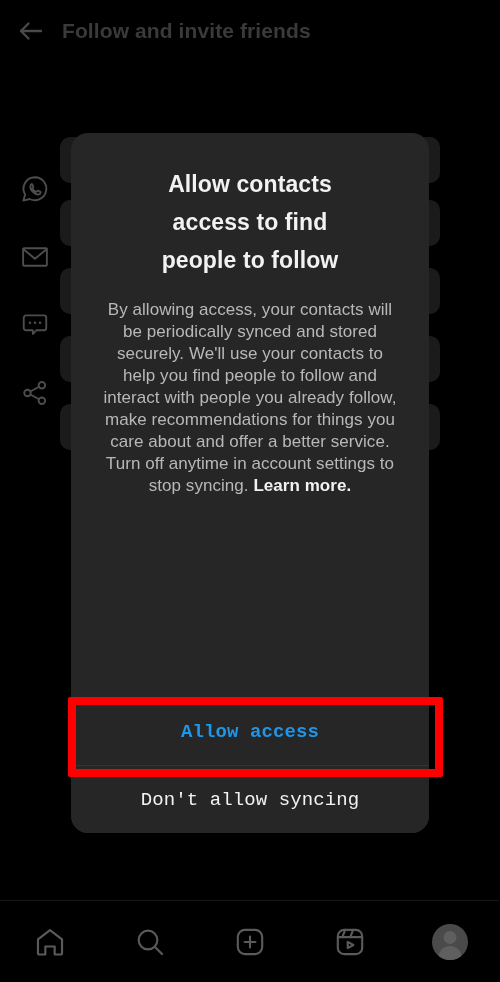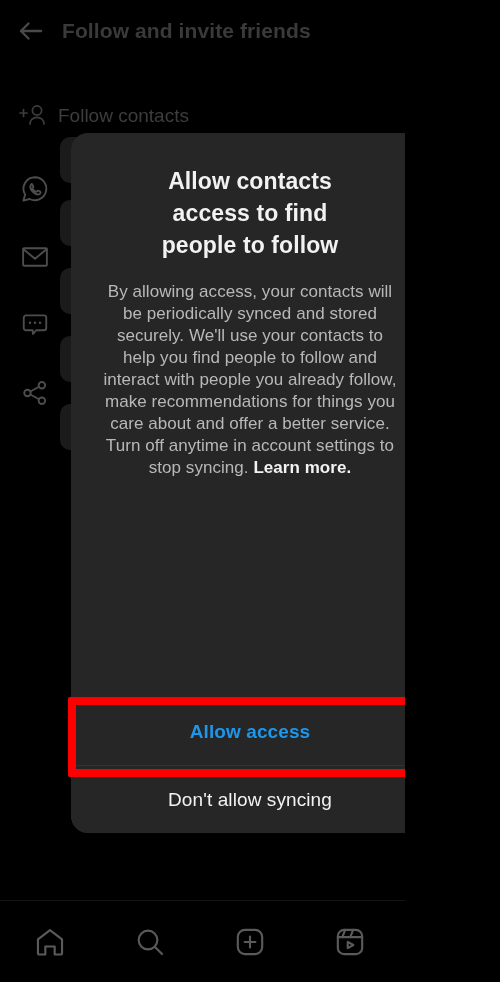--- a/index.html
+++ b/index.html
@@ -7,21 +7,21 @@
   html, body {
     width: 500px;
     height: 982px;
     background: #000000;
     overflow: hidden;
     font-family: "Liberation Sans", sans-serif;
     -webkit-font-smoothing: antialiased;
   }
   #screen {
     position: relative;
-    width: 405px;
+    width: 499px;
     height: 982px;
     background: #f97316;
     overflow: hidden;
   }
 
   
   #backdrop {
     position: absolute;
     inset: 0;
     background: #000000;
@@ -117,21 +117,21 @@
   }
   .modal-body {
     flex: 1 1 auto;
     padding: 32px 26px 10px 26px;
     display: flex;
     flex-direction: column;
     align-items: center;
   }
   .modal-title {
     font-size: 23px;
-    line-height: 32px;
+    line-height: 38px;
     font-weight: bold;
     color: #f2f2f2;
     text-align: center;
     letter-spacing: 0.1px;
     max-width: 230px;
   }
   .modal-text {
     margin-top: 20px;
     font-size: 17px;
     line-height: 22px;
@@ -149,20 +149,21 @@
     flex: 0 0 auto;
   }
   .modal-btn {
     height: 68px;
     display: flex;
     align-items: center;
     justify-content: center;
     font-size: 19px;
     letter-spacing: 0.1px;
     background: #262626;
+    font-family: Liberation Mono, monospace;
   }
   .btn-primary {
     color: #1e96ea;
     font-weight: bold;
     border-top: 1px solid #343434;
   }
   .btn-secondary {
     color: #f2f2f2;
     border-top: 1px solid #343434;
   }
@@ -248,31 +249,20 @@
     </div>
     <div class="header-title">Follow and invite friends</div>
   </div>
 
   <div class="bg-strip" style="top:137px"></div>
   <div class="bg-strip" style="top:200px"></div>
   <div class="bg-strip" style="top:268px"></div>
   <div class="bg-strip" style="top:336px"></div>
   <div class="bg-strip" style="top:404px"></div>
 
-  <div class="follow-contacts-row">
-    <div class="fc-icon">
-      <svg width="30" height="28" viewBox="0 0 30 28" fill="none" stroke="#3d3d3d" stroke-width="1.7" stroke-linecap="round" stroke-linejoin="round">
-        <line x1="2" y1="11" x2="9" y2="11"></line>
-        <line x1="5.5" y1="7.5" x2="5.5" y2="14.5"></line>
-        <circle cx="19" cy="8.5" r="4.6"></circle>
-        <path d="M12 22c0-3.9 3.1-6.6 7-6.6s7 2.7 7 6.6"></path>
-      </svg>
-    </div>
-    <div class="fc-label">Follow contacts</div>
-  </div>
 
   <div class="icon-rail">
     <div class="rail-item">
       <span>
         <svg width="30" height="30" viewBox="0 0 24 24" fill="none" stroke="#4d4d4d" stroke-width="1.5" stroke-linecap="round" stroke-linejoin="round">
           <path d="M12 2.6a9.2 9.2 0 0 0-7.9 13.9L2.7 21.3l5-1.3A9.2 9.2 0 1 0 12 2.6z"></path>
           <path d="M9.1 8.1c.3-.1.6 0 .8.4l.7 1.4c.1.3.1.5-.1.7l-.5.6c-.1.2-.2.4 0 .7a6.4 6.4 0 0 0 2.6 2.3c.3.1.5.1.7-.1l.6-.6c.2-.2.4-.2.7-.1l1.5.7c.4.2.5.5.4.8-.2.8-1.1 1.5-2.1 1.5-2.7 0-6.2-3.5-6.2-6.2 0-1 .6-1.8 1.4-2.1z"></path>
         </svg>
       </span>
     </div>

